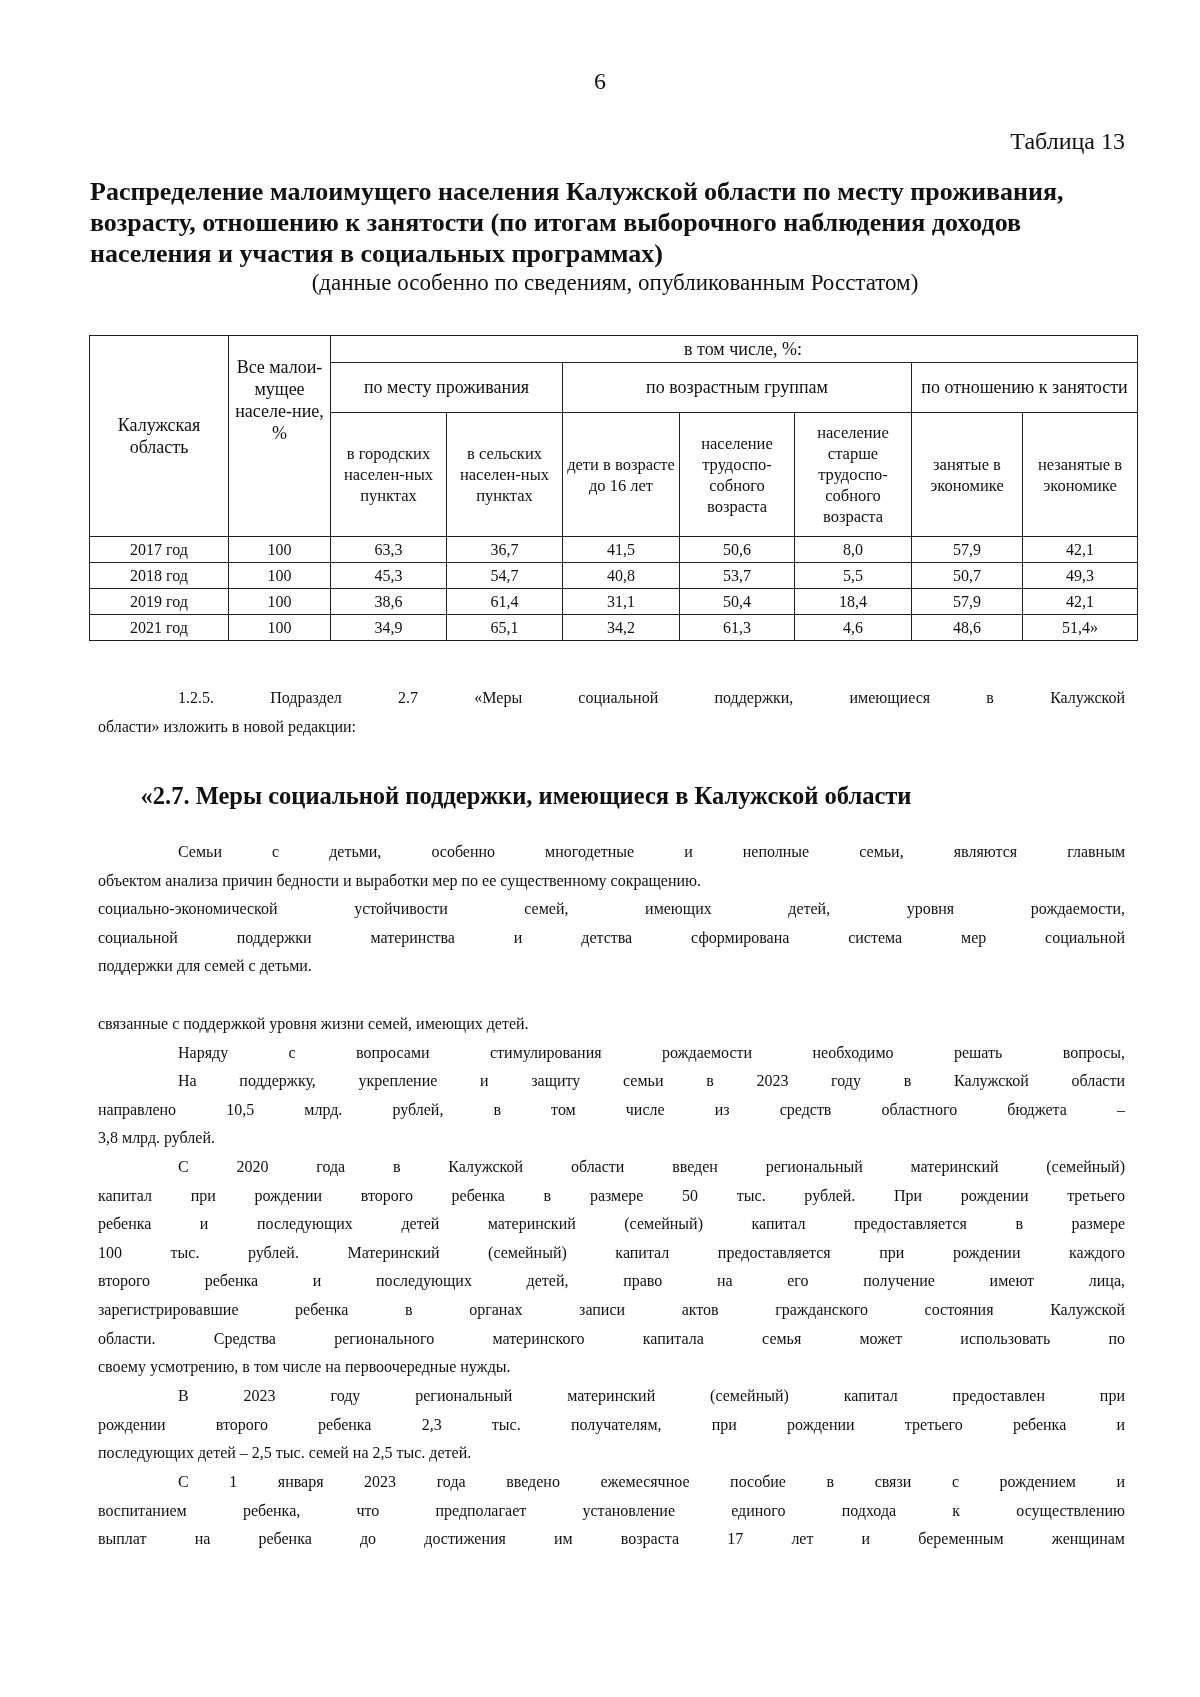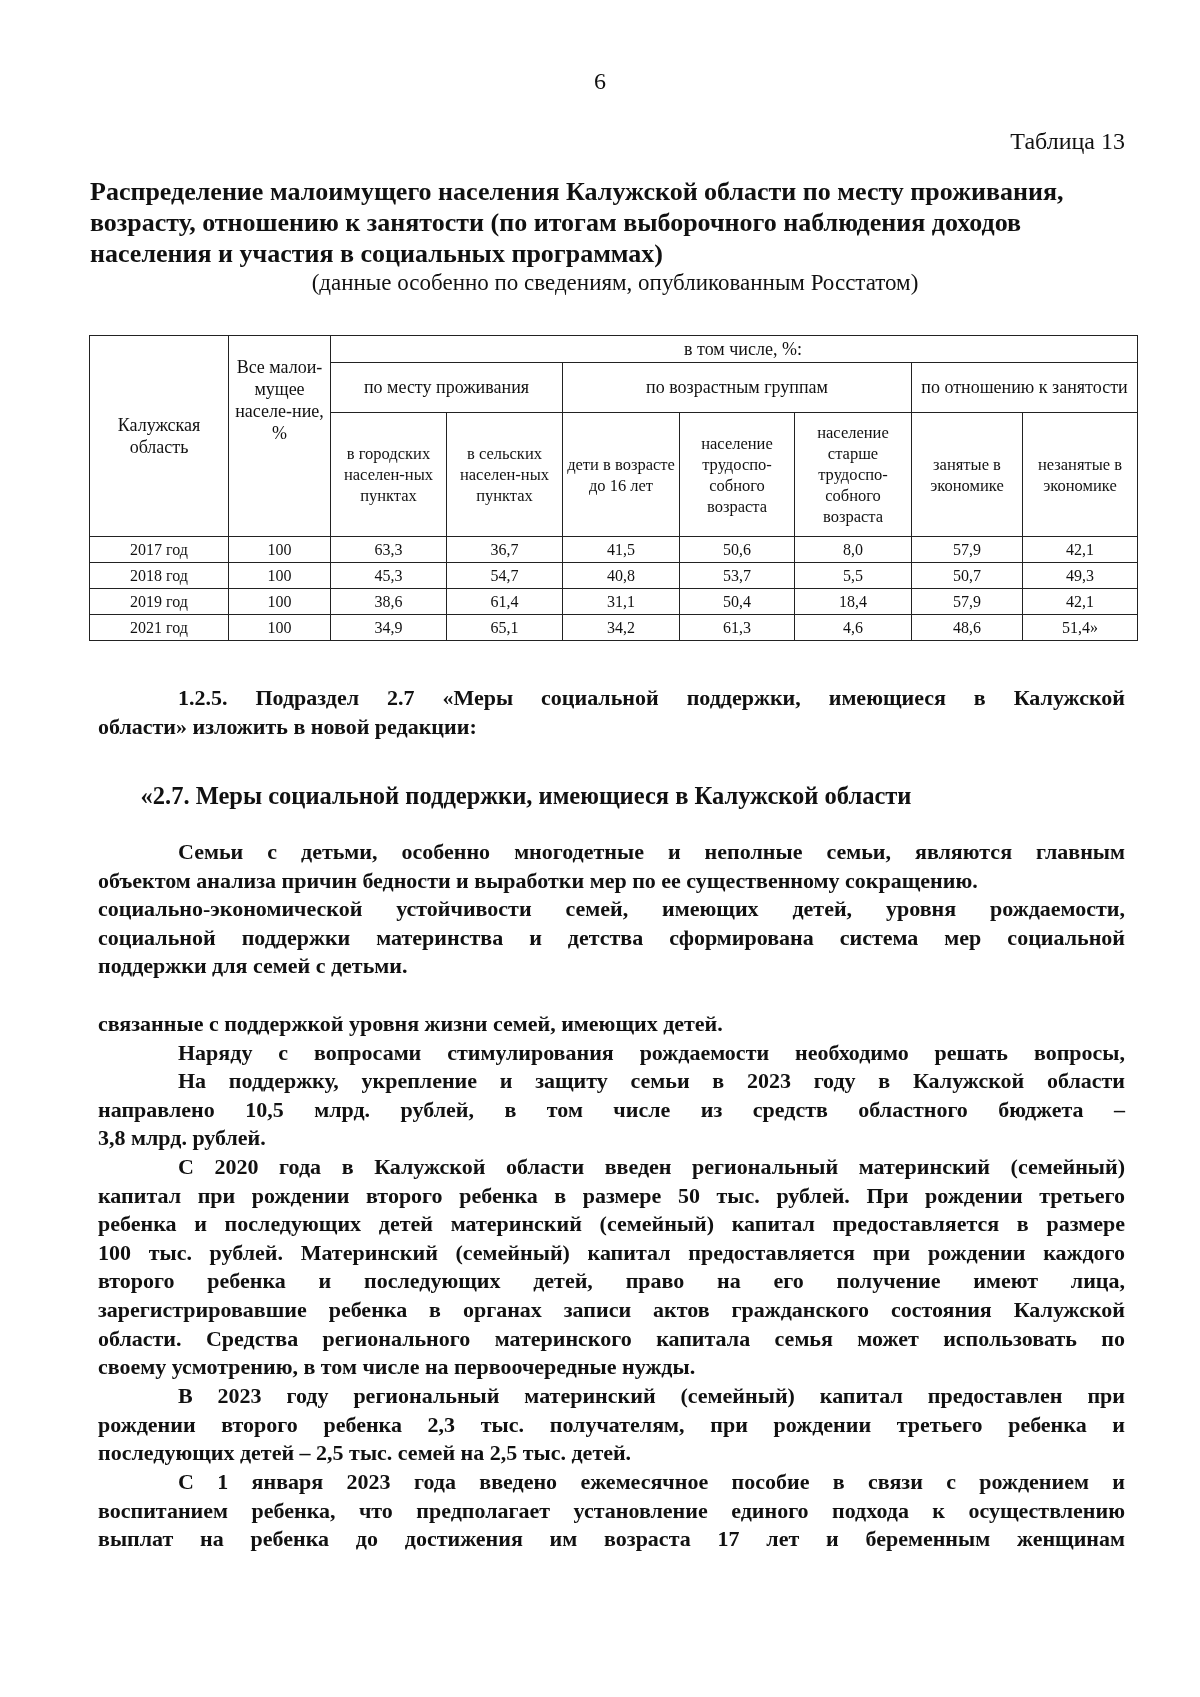--- a/index.html
+++ b/index.html
@@ -14,22 +14,22 @@
 
   table.data { position:absolute; left:89px; top:335px; border-collapse:collapse;
                font-size:16.5px; table-layout:fixed; }
   table.data td { border:1.5px solid #222; text-align:center; vertical-align:middle;
                   padding:0 2px; line-height:21px; }
   table.data tr.hr1 td { height:26px; }
   table.data tr.hr2 td { height:49px; }
   table.data tr.hr3 td { height:123px; }
   table.data tr.dr td { height:25px; font-size:16px; line-height:22px;text-align:center; }
 
-  .para { position:absolute; left:98px; width:1027px; font-size:22px; line-height:28.6px;
-          text-align:justify;font-weight:bold; }
+  .para { position:absolute; left:98px; width:1027px; font-size:16px; line-height:28.6px;
+          text-align:justify; }
   .para .line { display:block; white-space:nowrap; text-align:justify; text-align-last:justify; }
   .para .line.last { text-align-last:left; }
   .ind { padding-left:80px; }
   .heading { left:0; width:1052px; top:782px; text-align:center; font-weight:bold; font-size:24.5px; }
 </style>
 </head>
 <body>
 
 <div class="abs page-num">6</div>
 <div class="abs table-label">Таблица 13</div>

